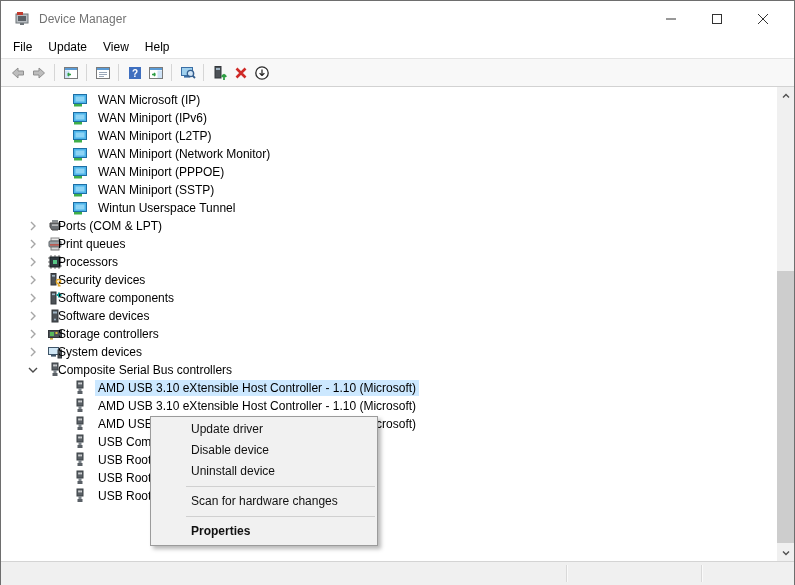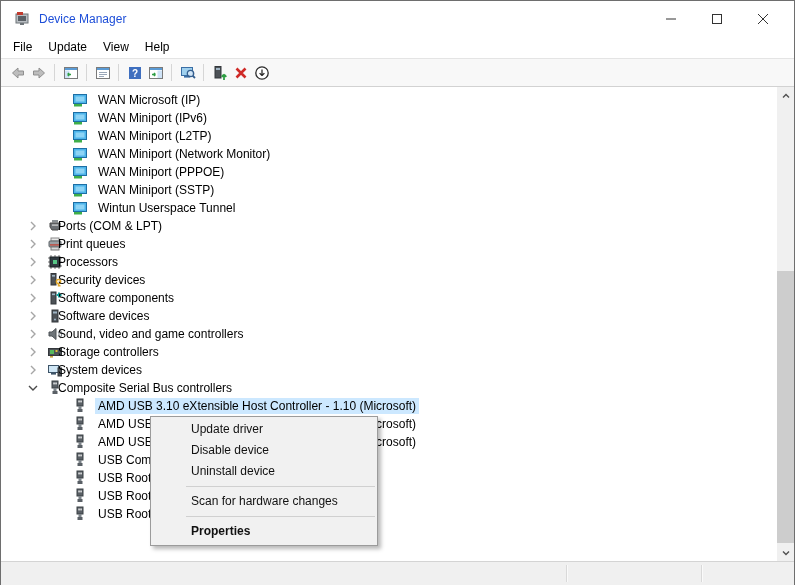--- a/index.html
+++ b/index.html
@@ -1,21 +1,21 @@
 <!DOCTYPE html>
 <html><head>
 <meta charset="utf-8">
 <style>
   html,body{margin:0;padding:0;}
   body{width:795px;height:585px;position:relative;font-family:"Liberation Sans",sans-serif;font-size:12px;background:#fff;overflow:hidden;}
   .window{position:absolute;inset:0;border:1px solid #6e6e6e;box-sizing:border-box;background:#fff;}
   
   .titlebar{height:35px;background:#fff;position:relative;display:flex;align-items:center;}
   .app-icon{margin-left:13px;width:16px;height:16px;flex:0 0 auto;}
-  .title{margin-left:9px;color:#1d4ed8;}
+  .title{margin-left:9px;color:#737373;}
   .win-controls{position:absolute;right:8px;top:0;height:35px;display:flex;}
   .win-btn{width:46px;height:35px;display:flex;align-items:center;justify-content:center;}
   
   .menubar{height:22px;background:#fff;display:flex;align-items:center;padding-left:4px;box-sizing:border-box;}
   .mi{padding:3px 8px;color:#000;}
   
   .toolbar{height:29px;background:#f8f8f8;border-top:1px solid #e4e4e4;border-bottom:1px solid #d2d2d2;display:flex;align-items:center;padding-left:6px;box-sizing:border-box;}
   .tbtn{width:17px;height:17px;margin:0 2px;display:flex;align-items:center;justify-content:center;}
   .tbtn svg{width:16px;height:16px;}
   .tsep{width:1px;height:17px;background:#d6d6d6;margin:0 5px;}
@@ -374,29 +374,20 @@
           <svg class="nicon">
             <use href="#i-software-device"></use>
           </svg>
           <span class="tlabel">Software devices</span>
         </div>
         <div class="trow lv1">
           <svg class="chev">
             <use href="#i-chev-right"></use>
           </svg>
           <svg class="nicon">
-            <use href="#i-sound"></use>
-          </svg>
-          <span class="tlabel">Sound, video and game controllers</span>
-        </div>
-        <div class="trow lv1">
-          <svg class="chev">
-            <use href="#i-chev-right"></use>
-          </svg>
-          <svg class="nicon">
             <use href="#i-storage"></use>
           </svg>
           <span class="tlabel">Storage controllers</span>
         </div>
         <div class="trow lv1">
           <svg class="chev">
             <use href="#i-chev-right"></use>
           </svg>
           <svg class="nicon">
             <use href="#i-system-device"></use>

